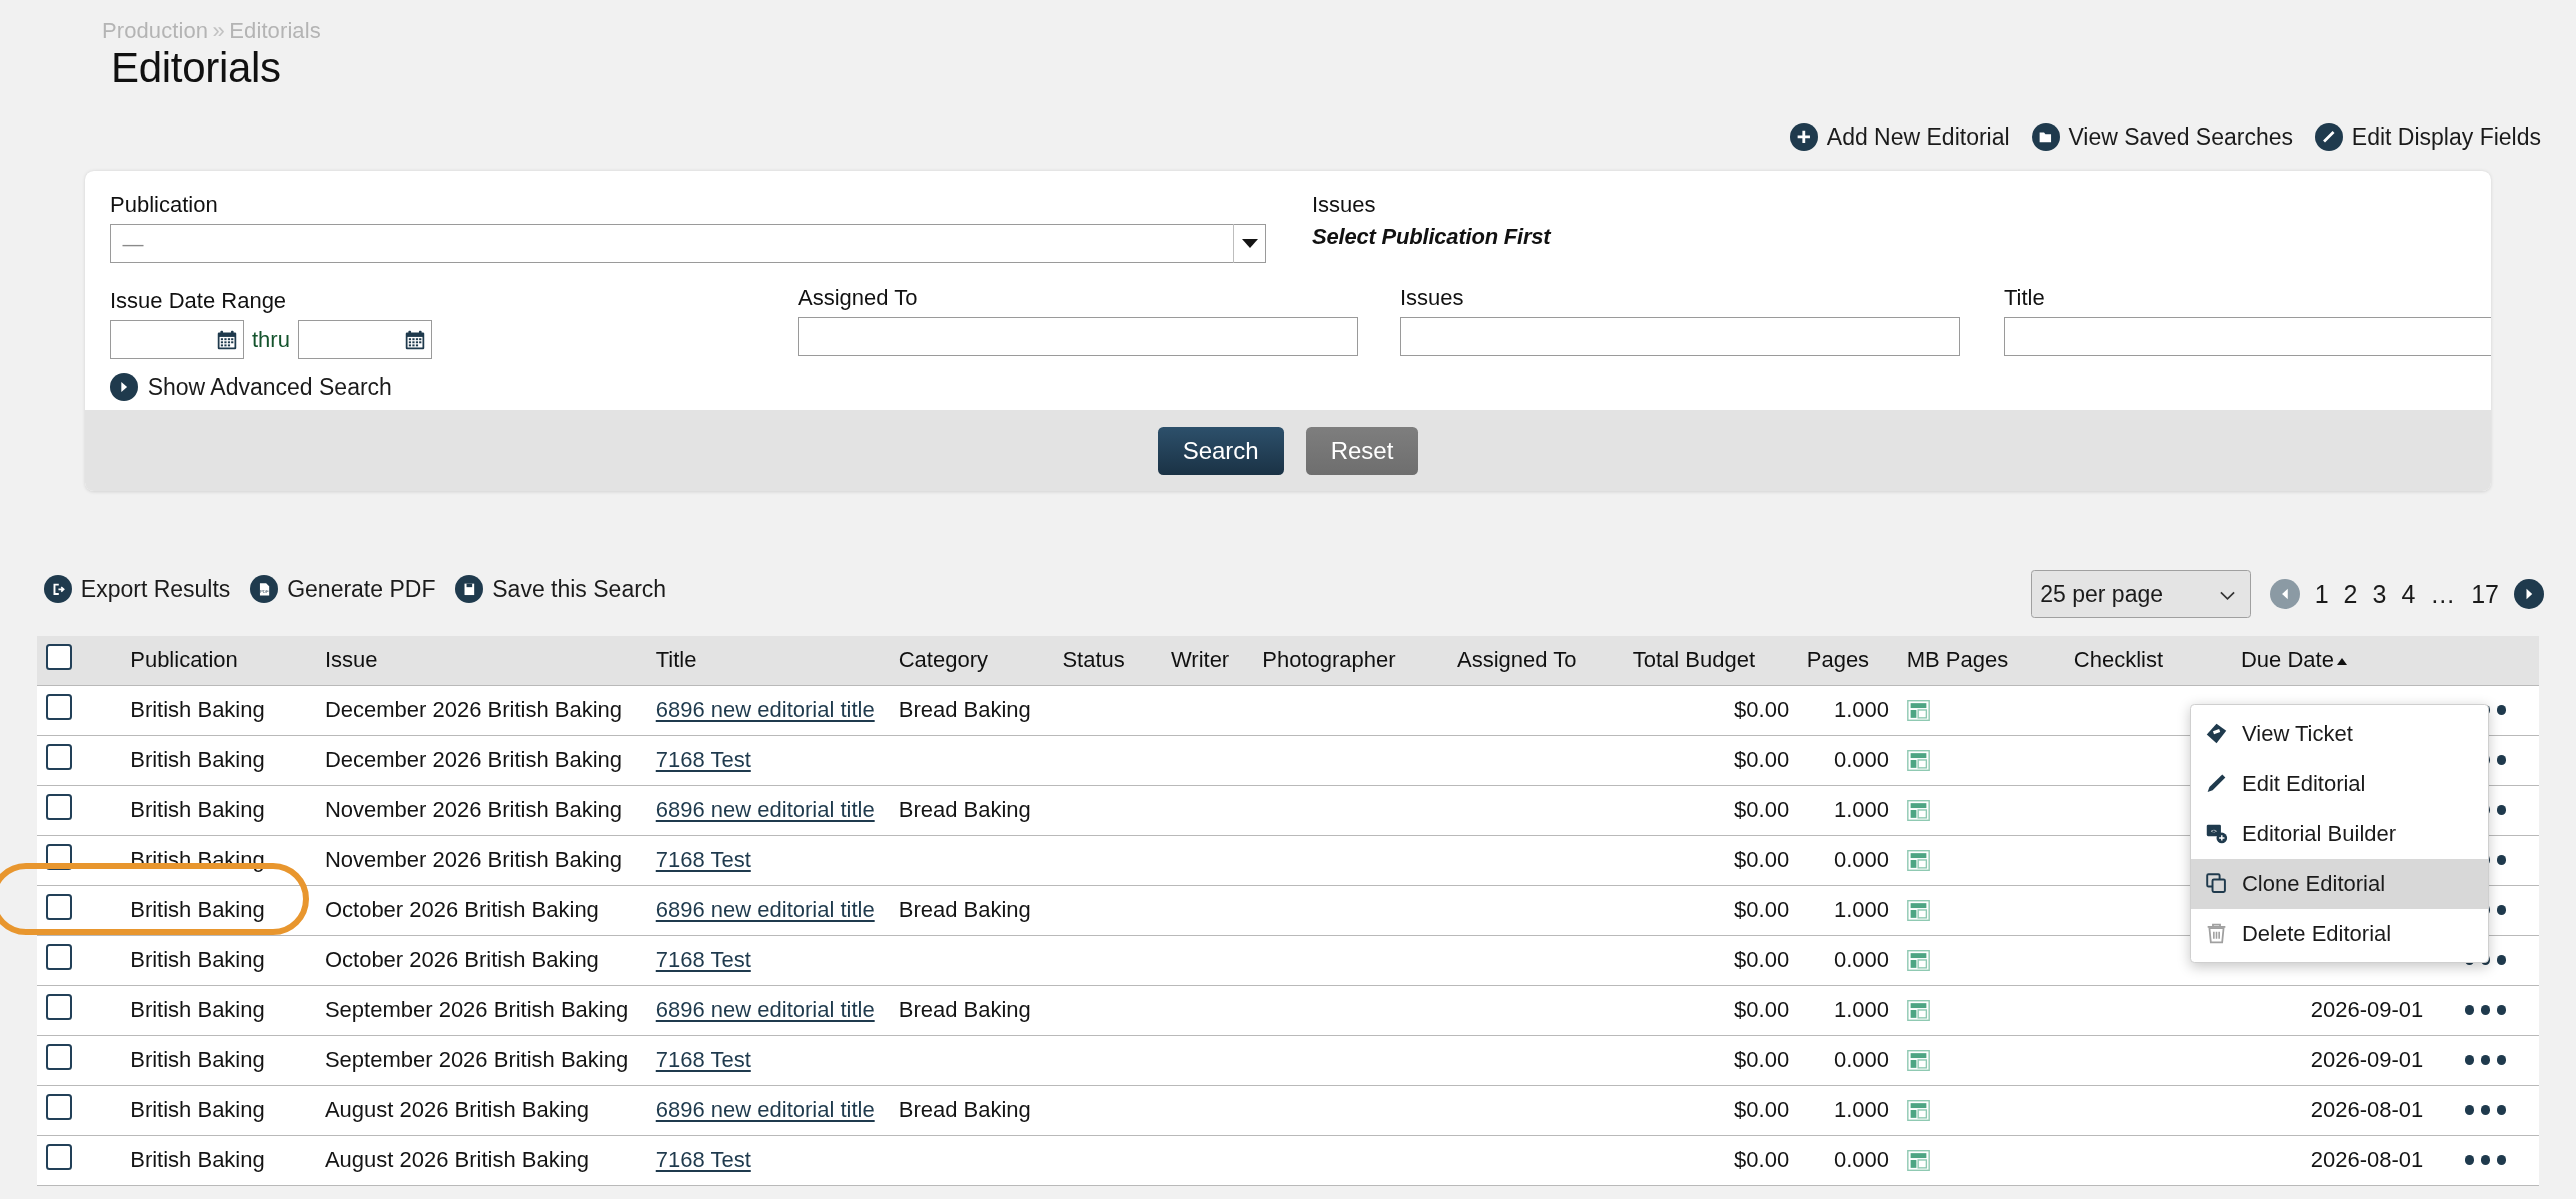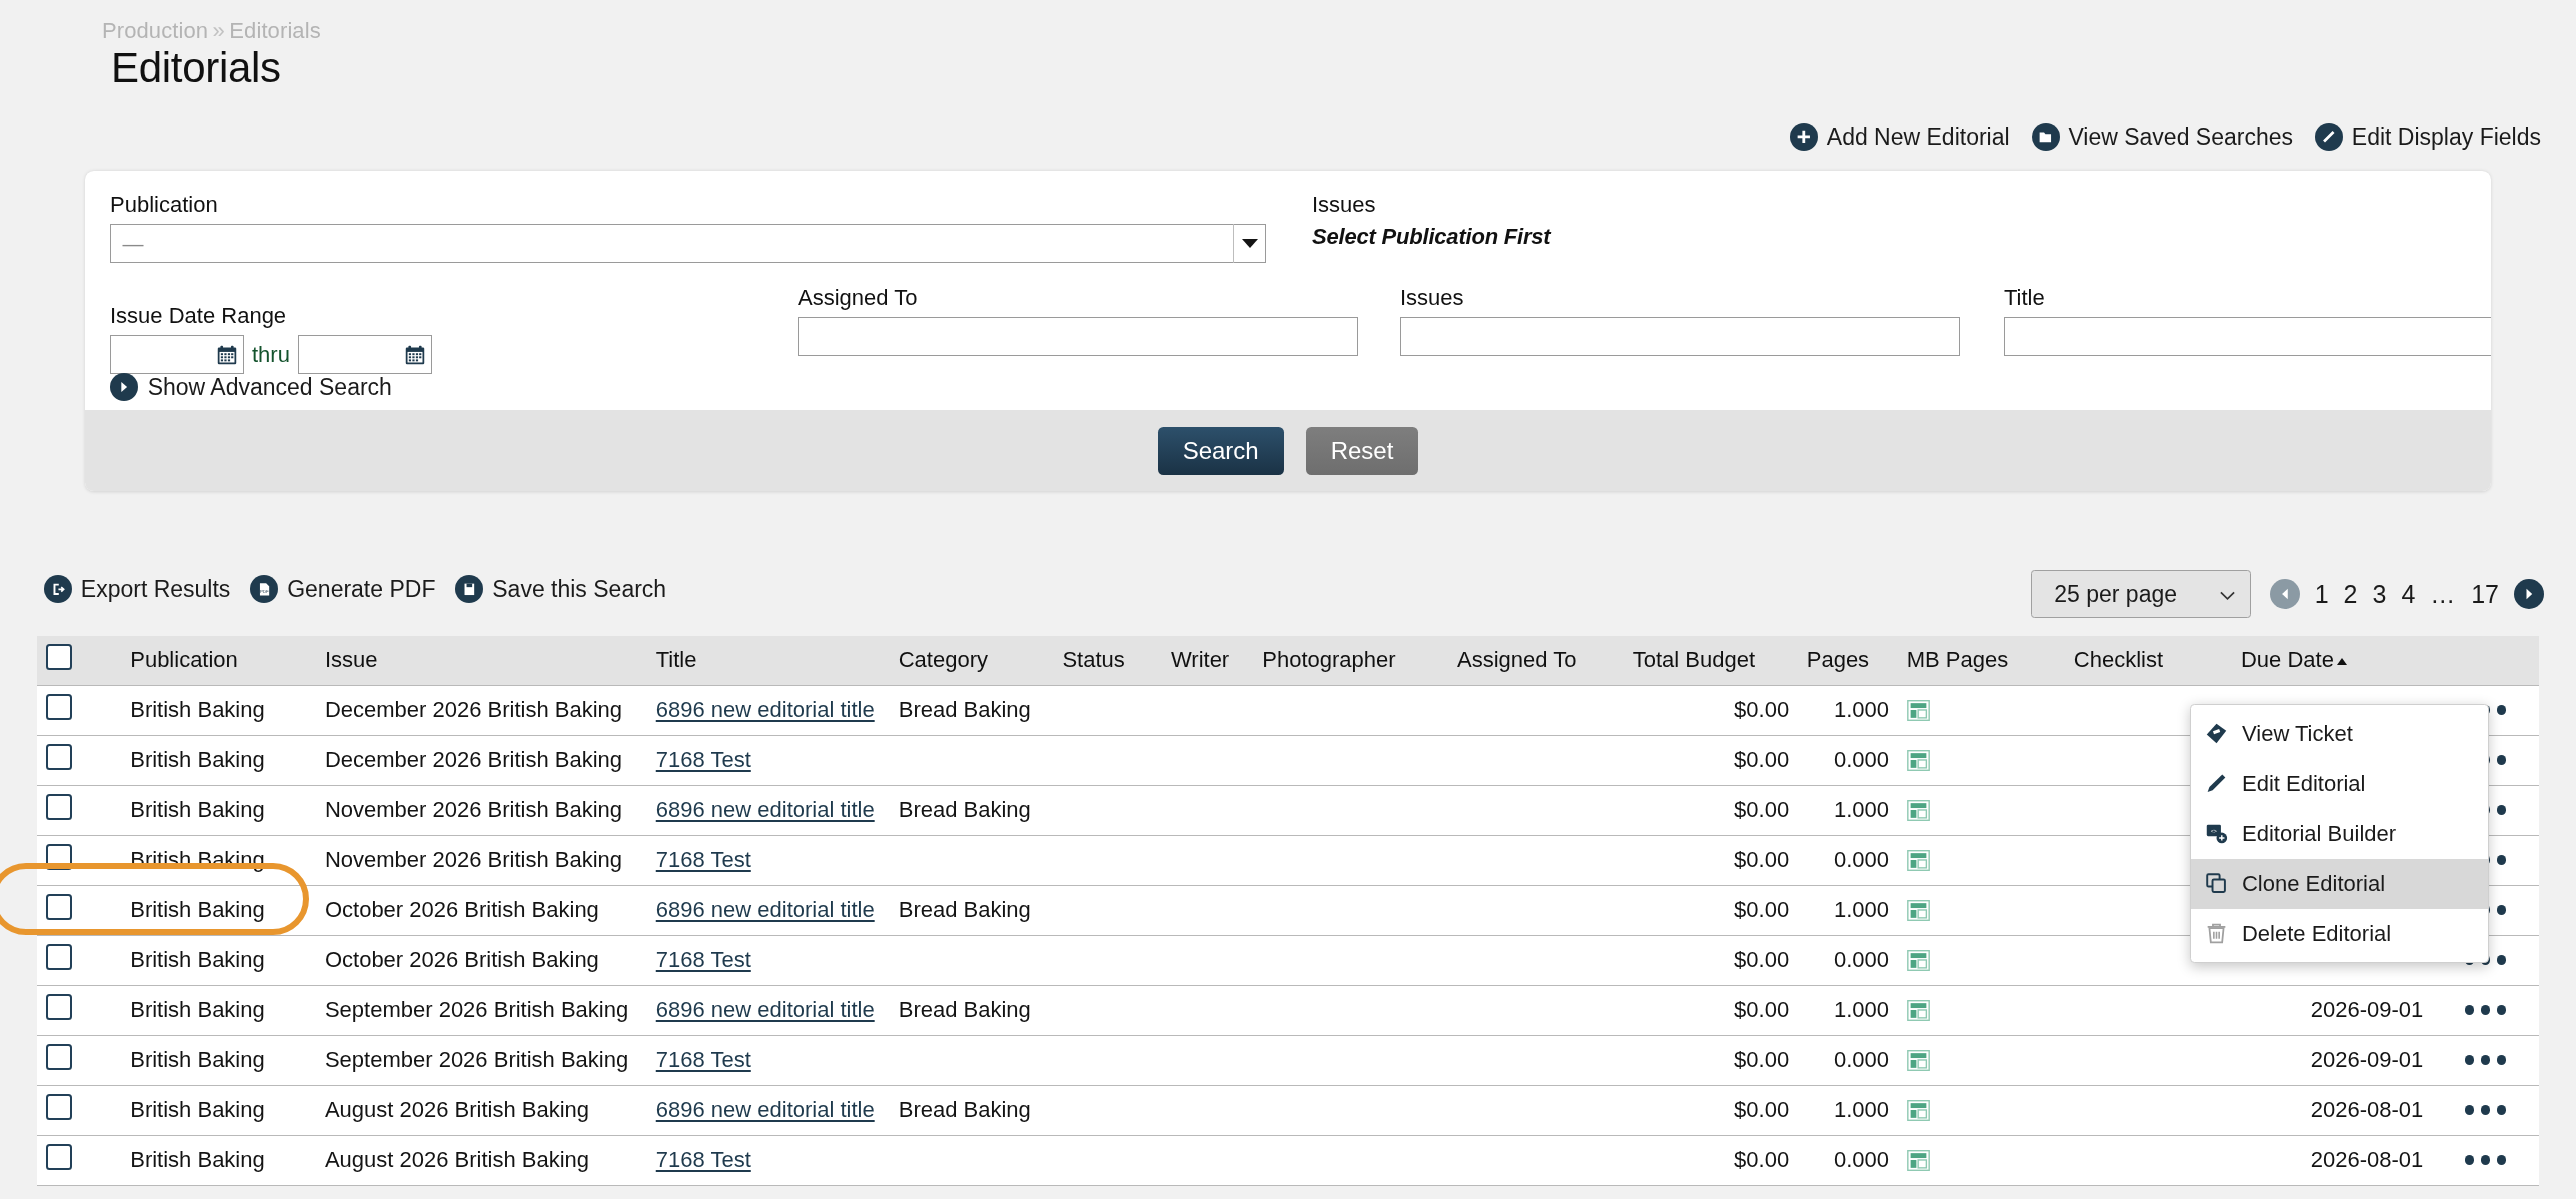--- a/index.html
+++ b/index.html
@@ -105,21 +105,21 @@
   .res-left {
     position: absolute; left: 44px; top: 5.3px;
     display: flex; align-items: center; gap: 20px;
   }
   .res-right {
     position: absolute; right: 32px; top: 0px;
     display: flex; align-items: center; gap: 11.4px;
   }
   .perpage {
     width: 220px; height: 48px; border: 0.9px solid #a0a0a0; border-radius: 3.5px;
-    background: #e4e4e4; font-size: 23px; padding: 0 22px;
+    background: #e4e4e4; font-size: 23px; padding: 0 8px;
     font-family: "Liberation Sans", sans-serif; color: #1b1b1b;
     appearance: none; cursor: pointer;
   }
   .perpage-wrap { position: relative; }
   .perpage-chev {
     position: absolute; right: 16px; top: 17.6px; pointer-events: none;
     width: 15px; height: 9.7px;
   }
   .pager { display: flex; align-items: center; gap: 15px; margin-left: 7px; }
   .pg-num { font-size: 25px; color: #1b1b1b; cursor: pointer; }
@@ -237,21 +237,21 @@
               <i></i>
             </div>
         </div>
       </div>
 
       <div style="position:absolute;left:1227px;top:21px;">
         <label class="fld-label">Issues</label>
         <div class="issues-note">Select Publication First</div>
       </div>
 
-      <div style="position:absolute;left:25px;top:132px;">
+      <div style="position:absolute;left:25px;top:117px;">
         <label class="fld-label">Issue Date Range</label>
         <div style="display:flex;align-items:center;">
           <span class="date-wrap">
             <input class="txtin" type="text" value="" style="">
             <span class="cal-ic">
               <svg width="22" height="22" viewBox="0 0 25 25">
                   <rect x="2" y="4" width="21" height="19" rx="1.5" fill="#1f3a4d"></rect>
                   <rect x="4" y="9" width="17" height="12" fill="#fff"></rect>
                   <rect x="5" y="2" width="3" height="5" rx="1" fill="#1f3a4d"></rect>
                   <rect x="17" y="2" width="3" height="5" rx="1" fill="#1f3a4d"></rect>

